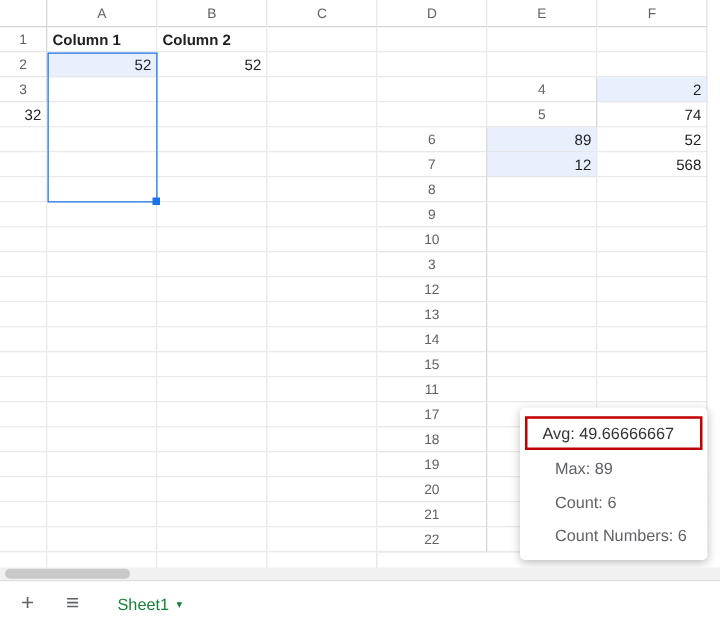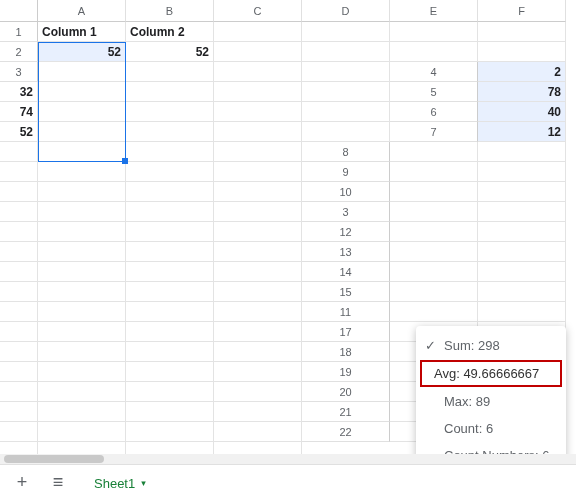--- a/index.html
+++ b/index.html
@@ -50,21 +50,21 @@
     border-bottom: 1px solid #e3e3e3;
     height: 20px;
     display: flex;
     align-items: center;
     padding: 0 4px;
     font-size: 12px;
     color: #202124;
     background: #fff;
   }
   .cell.header-cell { justify-content: flex-start; font-weight: bold; }
-  .cell.num { justify-content: flex-end; font-weight: bold; }
+  .cell.num { justify-content: flex-end; }
   .cell.selected { background: #e8f0fe; }
   .selection-overlay {
     position: absolute;
     border: 1px solid #1a73e8;
     pointer-events: none;
     top: 42px;
     left: 38px;
     width: 88px;
     height: 120px;
   }
@@ -197,37 +197,37 @@
 
   <div class="row-header">4</div>
   <div class="cell num selected">2</div>
   <div class="cell num">32</div>
   <div class="cell"></div>
   <div class="cell"></div>
   <div class="cell"></div>
   <div class="cell"></div>
 
   <div class="row-header">5</div>
-  <div class="cell num selected">78</div>
   <div class="cell num">74</div>
   <div class="cell"></div>
   <div class="cell"></div>
   <div class="cell"></div>
   <div class="cell"></div>
 
   <div class="row-header">6</div>
-  <div class="cell num selected">40</div>
+  <div class="cell num selected">89</div>
   <div class="cell num">52</div>
   <div class="cell"></div>
   <div class="cell"></div>
   <div class="cell"></div>
   <div class="cell"></div>
 
   <div class="row-header">7</div>
   <div class="cell num selected">12</div>
+  <div class="cell num">568</div>
   <div class="cell"></div>
   <div class="cell"></div>
   <div class="cell"></div>
   <div class="cell"></div>
 
   <div class="row-header">8</div>
     <div class="cell"></div>
     <div class="cell"></div>
     <div class="cell"></div>
     <div class="cell"></div>
@@ -331,21 +331,20 @@
     <div class="cell"></div>
     <div class="cell"></div>
     <div class="cell"></div>
 </div>
 
 <div class="selection-overlay">
   <div class="selection-handle"></div>
 </div>
 
 <div class="stats-popup">
-  <div class="stats-item checked">Sum: 298</div>
   <div class="stats-item highlighted">Avg: 49.66666667</div>
   <div class="stats-item">Max: 89</div>
   <div class="stats-item">Count: 6</div>
   <div class="stats-item">Count Numbers: 6</div>
 </div>
 
 <div class="hscroll-track">
   <div class="hscroll-thumb"></div>
 </div>
 

